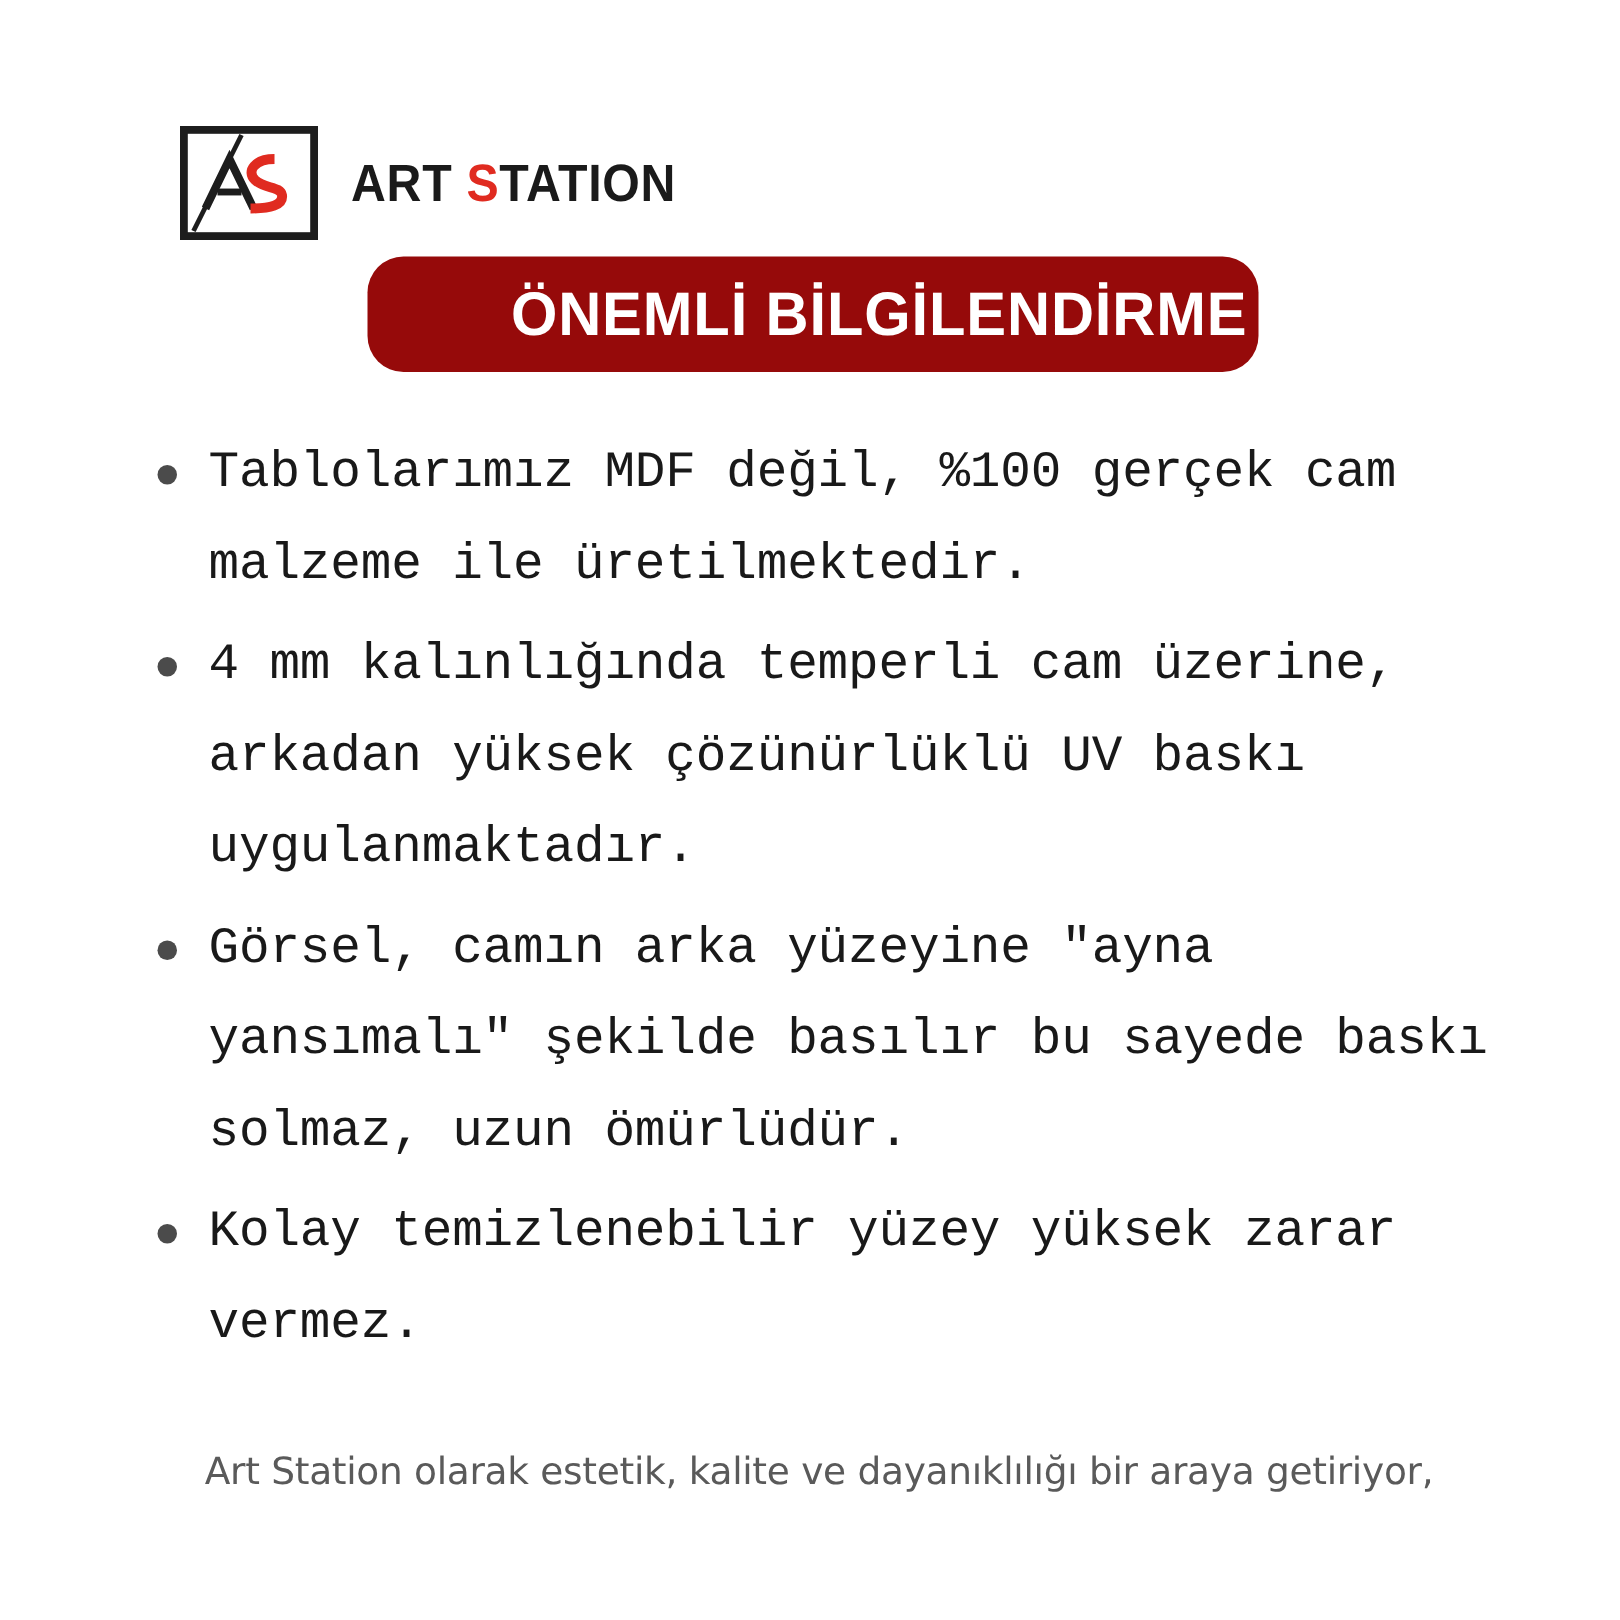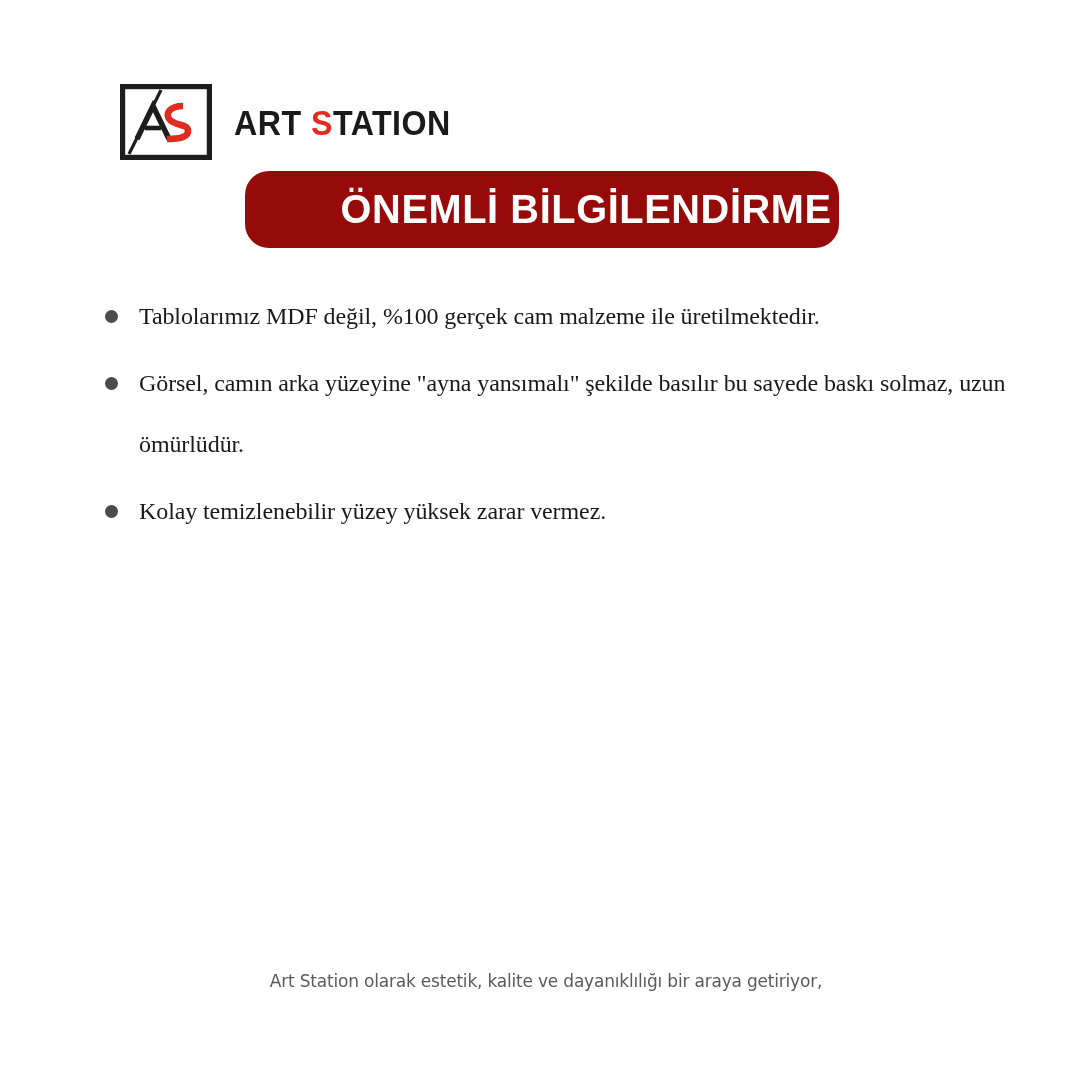--- a/index.html
+++ b/index.html
@@ -88,22 +88,22 @@
     width: 930px;
     margin: 0;
     padding: 0;
     list-style: none;
   }
   .bullet-item {
     position: relative;
     padding-left: 40px;
     margin: 0 0 6px 0;
     color: #191919;
-    font-family: Liberation Serif, serif;
-    font-size: 24px;
+    font-family: Liberation Mono, monospace;
+    font-size: 34px;
     font-weight: 400;
     line-height: 61px;
     letter-spacing: -0.1px;
   }
   .bullet-dot {
     position: absolute;
     left: 6px;
     top: 24px;
     width: 13px;
     height: 13px;
@@ -117,21 +117,21 @@
   
   .footer {
     position: absolute;
     left: 12px;
     right: 0;
     top: 962px;
     text-align: center;
     color: #5a5a5a;
     font-family: "DejaVu Sans", sans-serif;
     font-weight: 400;
-    font-size: 17px;
+    font-size: 25px;
     line-height: 38px;
     letter-spacing: -0.2px;
   }
   .footer-line {
     display: block;
   }
 </style>
 </head>
 <body>
 
@@ -156,20 +156,24 @@
     <div class="banner-title">ÖNEMLİ BİLGİLENDİRME</div>
   </div>
 
   <ul class="bullet-list">
     <li class="bullet-item">
       <span class="bullet-dot"></span>
       <span class="bullet-text">Tablolarımız MDF değil, %100 gerçek cam malzeme ile üretilmektedir.</span>
     </li>
     <li class="bullet-item">
       <span class="bullet-dot"></span>
+      <span class="bullet-text">4 mm kalınlığında temperli cam üzerine, arkadan yüksek çözünürlüklü UV baskı uygulanmaktadır.</span>
+    </li>
+    <li class="bullet-item">
+      <span class="bullet-dot"></span>
       <span class="bullet-text">Görsel, camın arka yüzeyine "ayna yansımalı" şekilde basılır bu sayede baskı solmaz, uzun ömürlüdür.</span>
     </li>
     <li class="bullet-item">
       <span class="bullet-dot"></span>
       <span class="bullet-text">Kolay temizlenebilir yüzey yüksek zarar vermez.</span>
     </li>
   </ul>
 
   <div class="footer">
     <span class="footer-line">Art Station olarak estetik, kalite ve dayanıklılığı bir araya getiriyor,</span>

